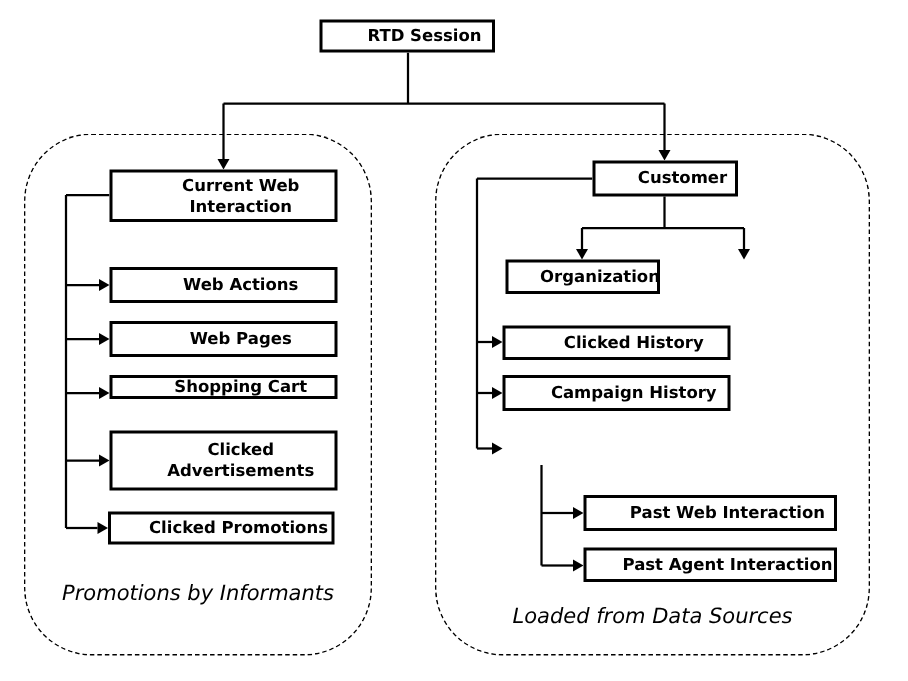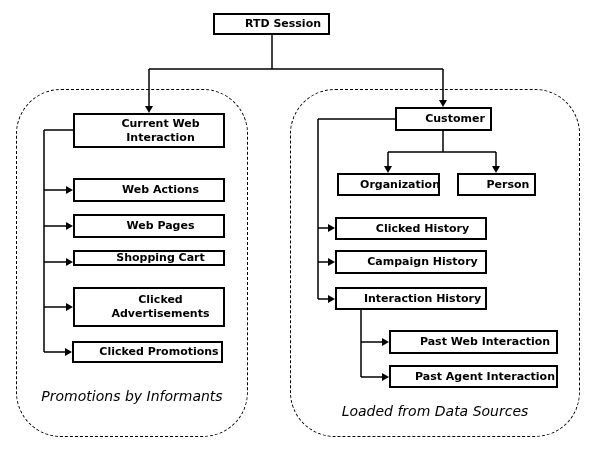--- a/index.html
+++ b/index.html
@@ -130,31 +130,25 @@
     <span class="wrap">Clicked Promotions</span>
   </div>
   <div class="caption" style="left:16px;top:388px;width:232px;">Promotions by Informants</div>
 
   <div class="node" style="left:395px;top:107px;width:97px;height:24px;">
     <span class="wrap">Customer</span>
   </div>
   <div class="node" style="left:337px;top:173px;width:103px;height:23px;">
     <span class="wrap">Organization</span>
   </div>
-  <div class="node" style="left:457px;top:173px;width:79px;height:23px;">
-    <span class="wrap">Person</span>
-  </div>
   <div class="node" style="left:335px;top:217px;width:152px;height:23px;">
     <span class="wrap">Clicked History</span>
   </div>
   <div class="node" style="left:335px;top:250px;width:152px;height:24px;">
     <span class="wrap">Campaign History</span>
-  </div>
-  <div class="node" style="left:335px;top:287px;width:152px;height:23px;">
-    <span class="wrap">Interaction History</span>
   </div>
   <div class="node" style="left:389px;top:365px;width:169px;height:23px;">
     <span class="wrap">Past Agent Interaction</span>
   </div>
   <div class="node" style="left:389px;top:330px;width:169px;height:24px;">
     <span class="wrap">Past Web Interaction</span>
   </div>
   <div class="caption" style="left:290px;top:403px;width:290px;">Loaded from Data Sources</div>
 
 </div>

